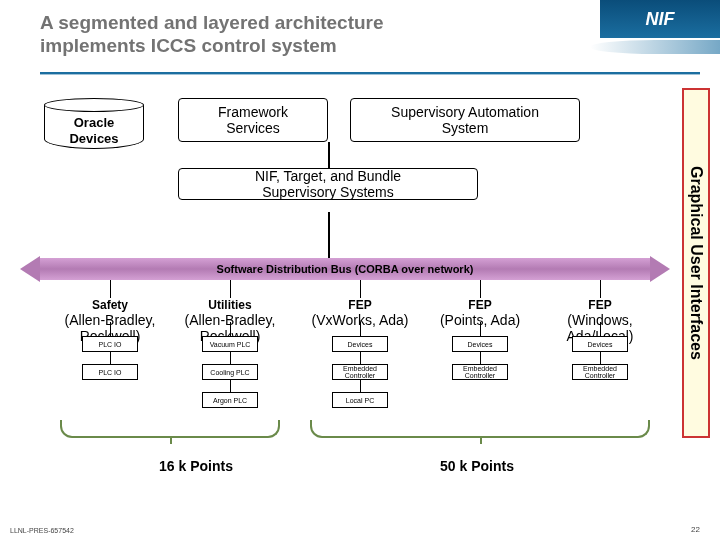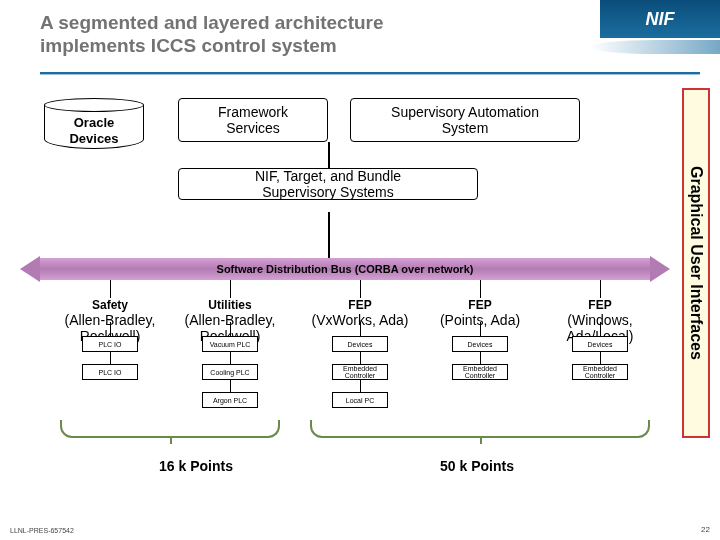--- a/index.html
+++ b/index.html
@@ -22,21 +22,21 @@
   .col { position: absolute; text-align: center; }
   .col .t1 { font-weight: bold; font-size: 12px; }
   .col .t2 { font-size: 14px; }
   .chip { position: absolute; border: 1px solid #000; background: #fff; font-size: 7px; display: flex; align-items: center; justify-content: center; text-align: center; padding: 1px; line-height: 1; }
   .gui { position: absolute; right: 10px; top: 8px; width: 28px; height: 350px; border: 2px solid #c33; background: #fffbe0; display: flex; align-items: center; justify-content: center; }
   .gui span { writing-mode: vertical-rl; font-weight: bold; font-size: 16px; }
   .brace { position: absolute; border-bottom: 2px solid #6a8a4a; border-left: 2px solid #6a8a4a; border-right: 2px solid #6a8a4a; border-radius: 0 0 12px 12px; height: 18px; }
   .brace::after { content: ""; position: absolute; bottom: -8px; left: 50%; width: 2px; height: 8px; background: #6a8a4a; }
   .pts { position: absolute; font-weight: bold; font-size: 14px; }
   .footer-l { position: absolute; bottom: 6px; left: 10px; font-size: 7px; color: #444; }
-  .footer-r { position: absolute; bottom: 6px; right: 10px; font-size: 8px; color: #444; }
+  .footer-r { position: absolute; bottom: 6px; right: 20px; font-size: 8px; color: #444; }
   .thinline { position: absolute; width: 1px; background: #000; }
 </style>
 </head>
 <body>
 
 <div class="header">
   <h1>A segmented and layered architecture implements ICCS control system</h1>
   <div class="nif-badge">NIF</div>
   <div class="nif-wave"></div>
 </div>

